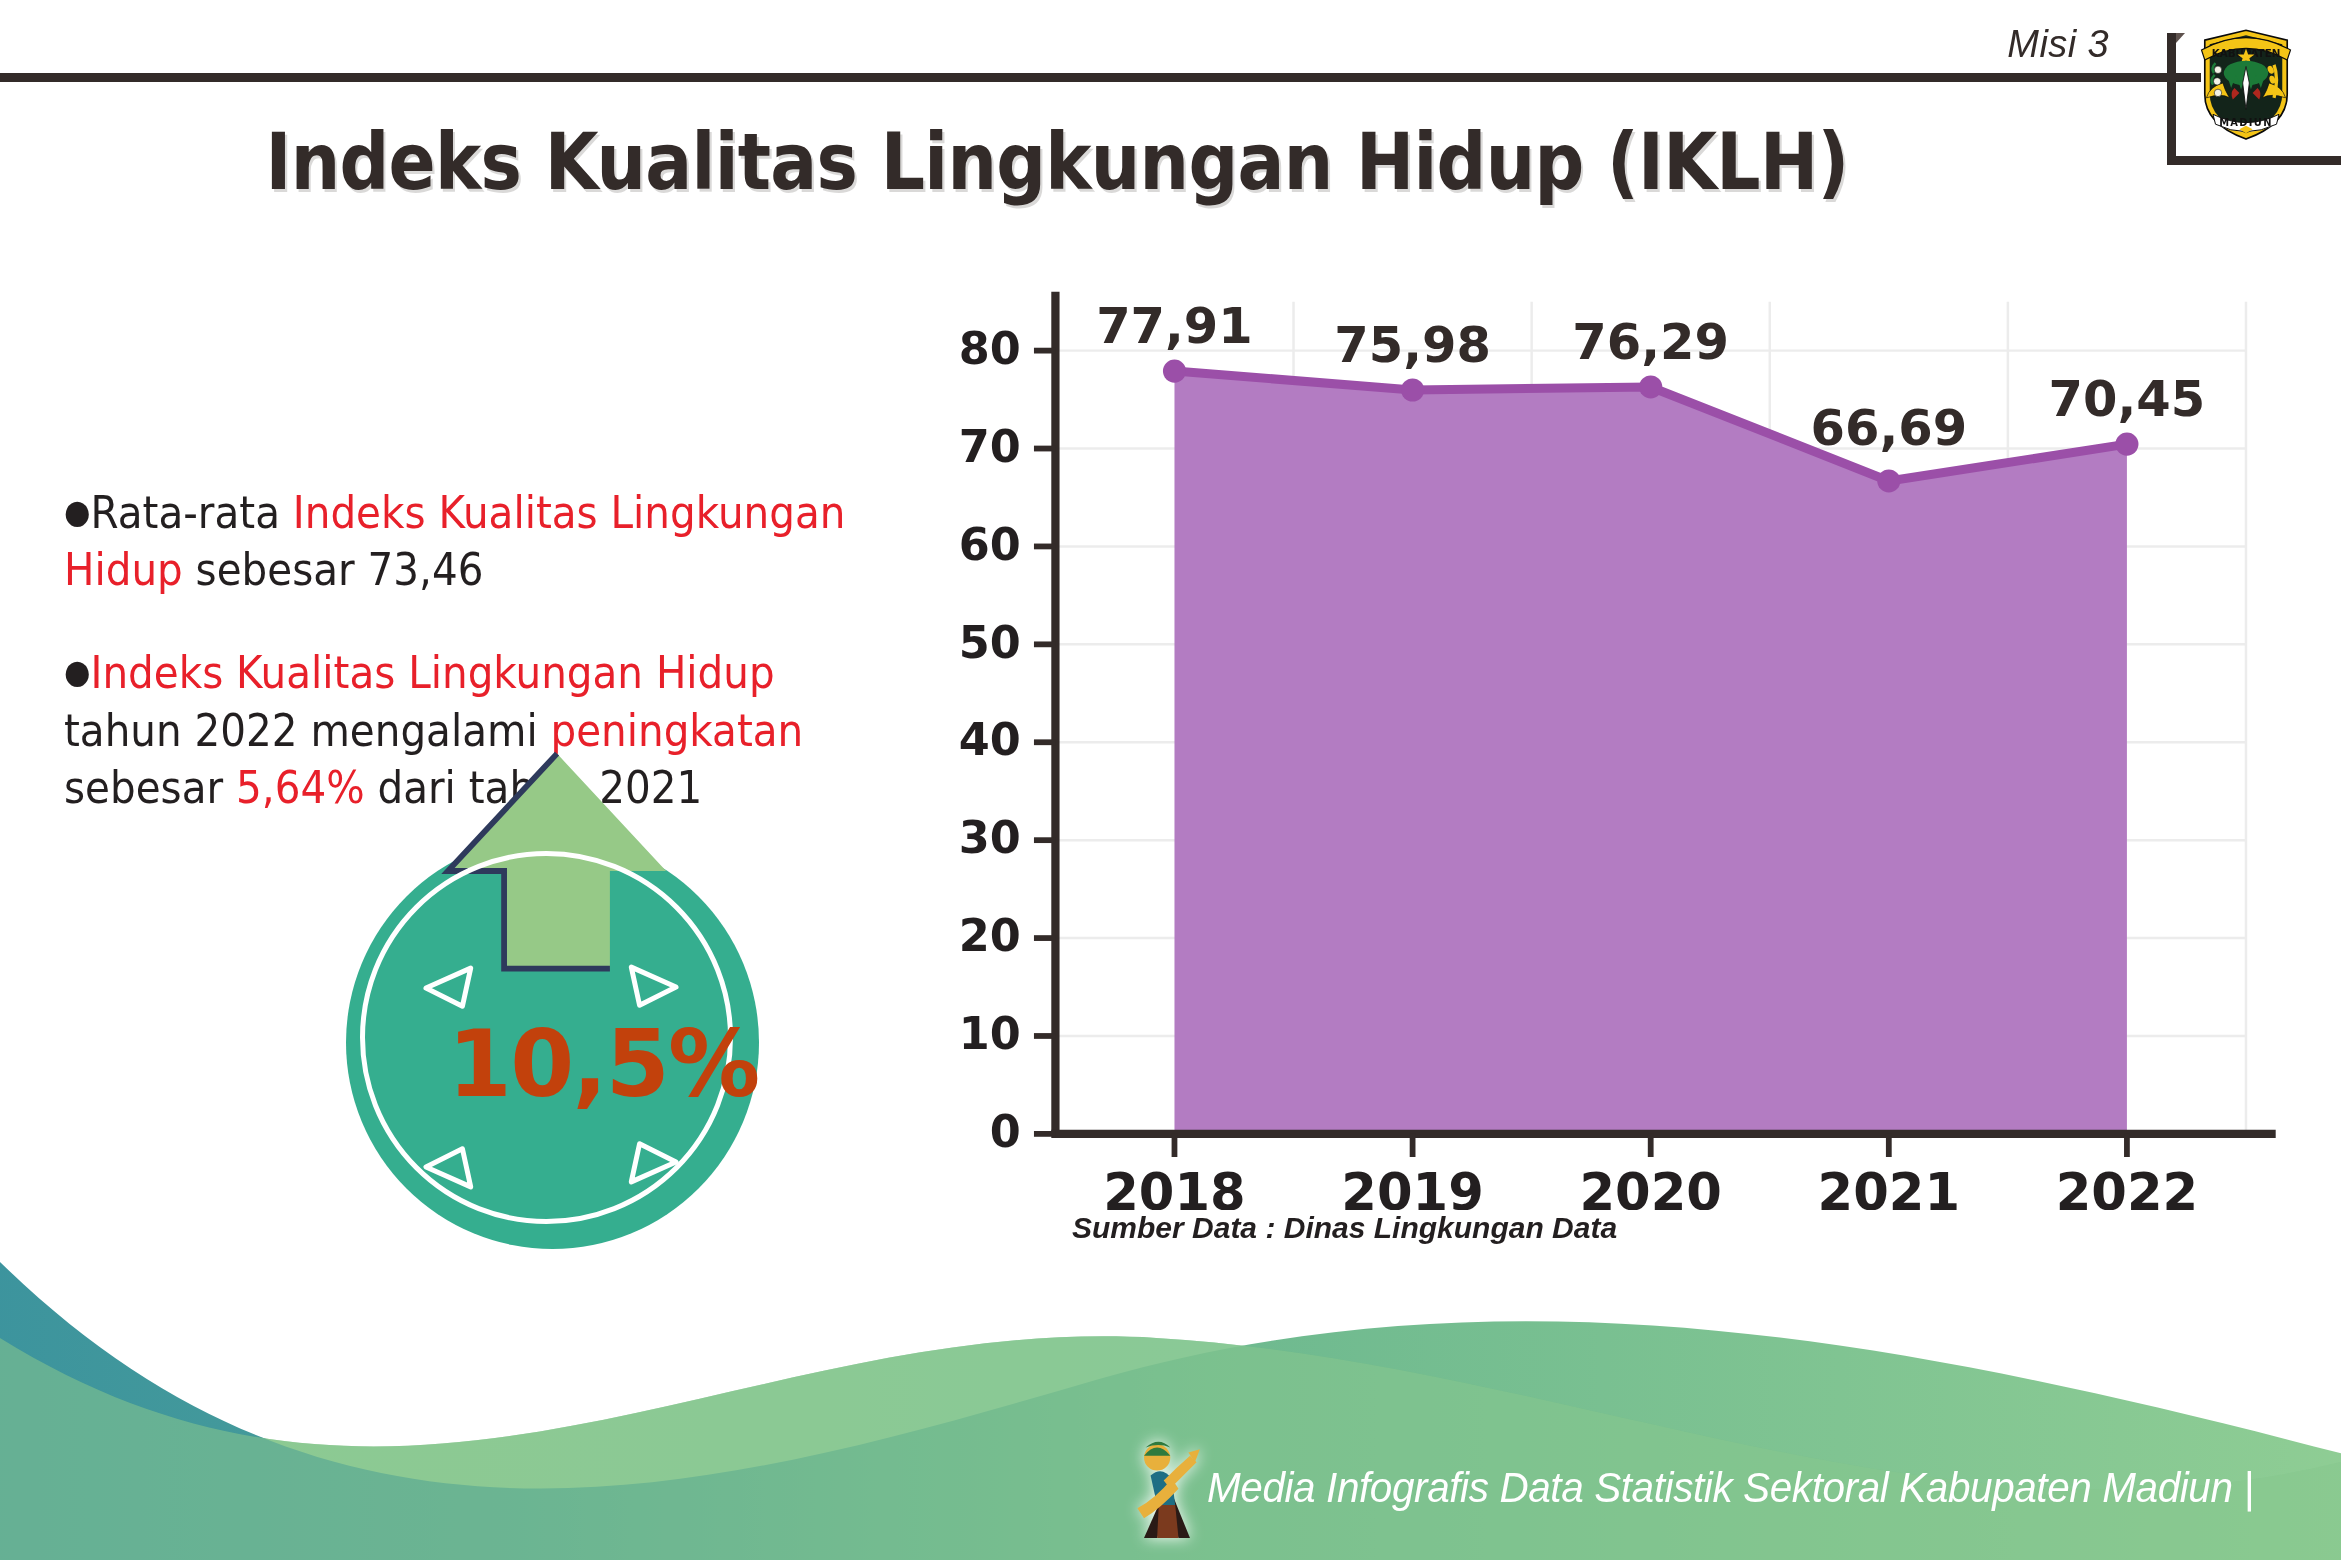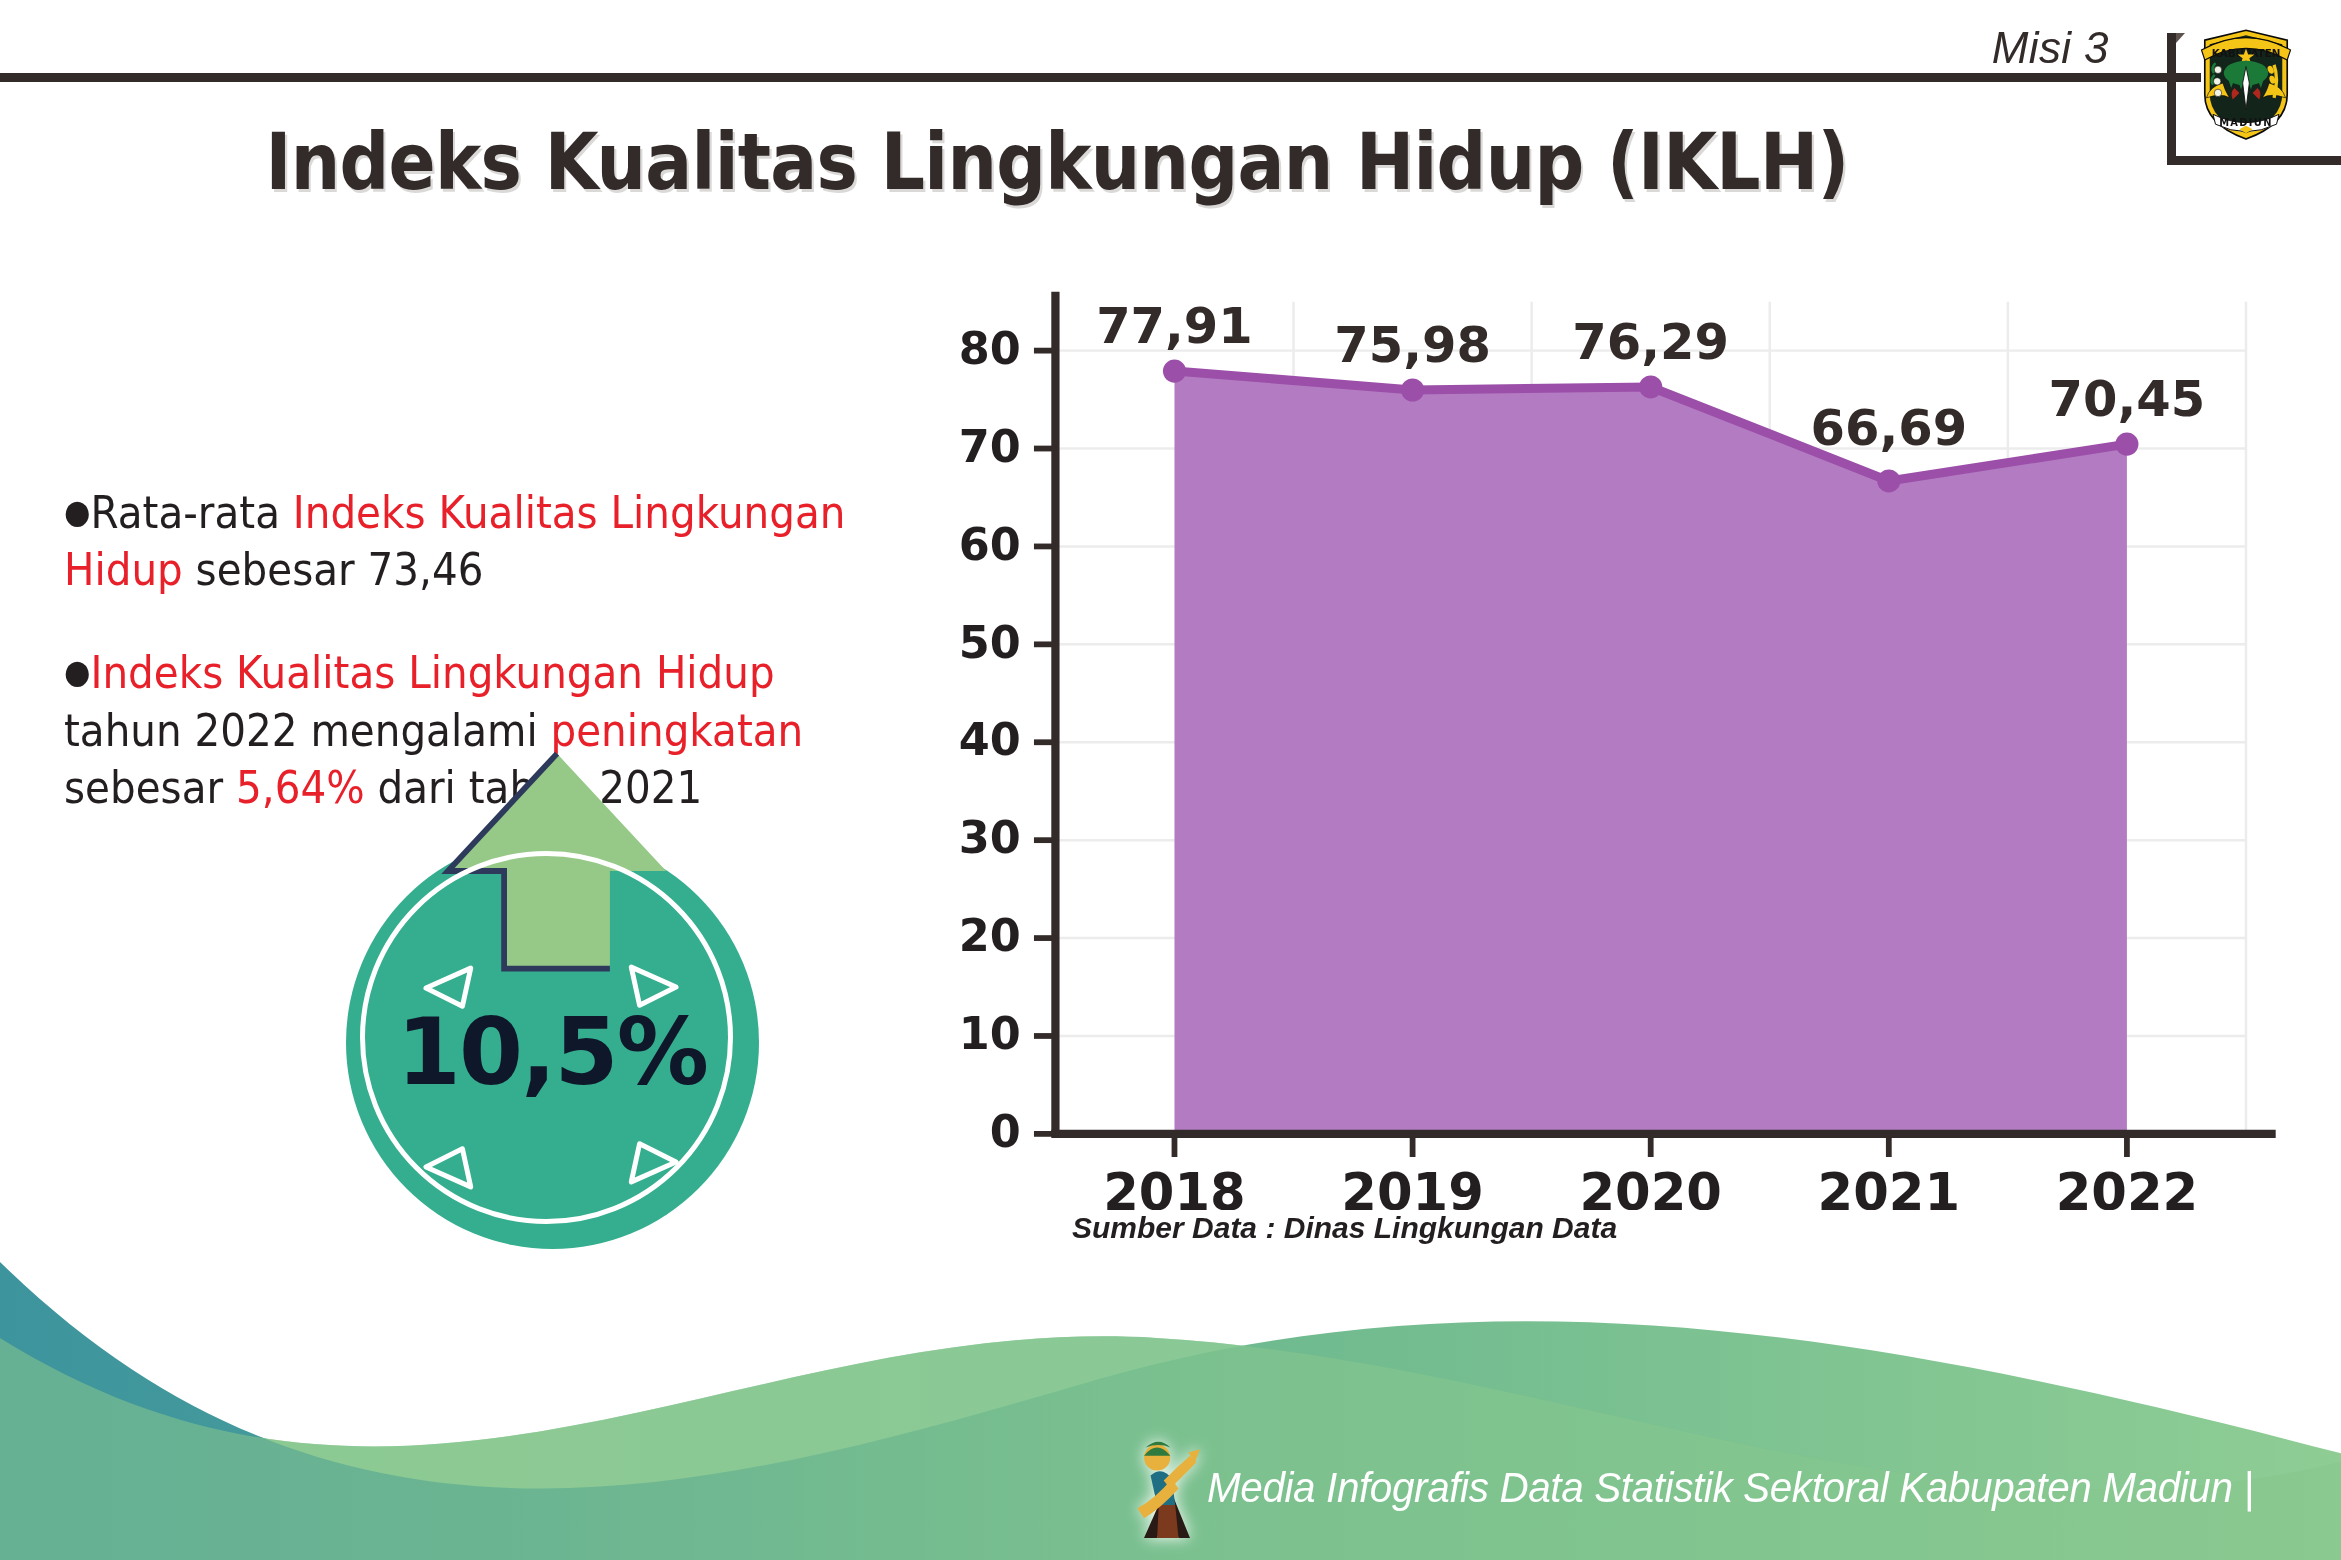--- a/index.html
+++ b/index.html
@@ -22,21 +22,21 @@
     left: 0;
     top: 73px;
     width: 2201px;
     height: 9px;
     background: #332B29;
   }
   #misi-label {
     position: absolute;
     right: 233px;
     top: 23px;
-    font-size: 44px;
+    font-size: 38px;
     font-style: italic;
     color: #332B29;
     font-family: "Liberation Sans", sans-serif;
     letter-spacing: 0.4px;
     white-space: nowrap;
   }
   
   #logo-bracket {
     position: absolute;
     left: 2167px;
@@ -153,24 +153,24 @@
     width: 373px;
     height: 373px;
     border-radius: 50%;
     border: 5px solid #ffffff;
     box-sizing: border-box;
     z-index: 3;
   }
   #badge-pct {
     position: absolute;
     left: 16.5px;
-    top: 252px;
+    top: 264px;
     width: 413px;
-    text-align: center;
-    color: #0f172a;
+    text-align: right;
+    color: #c2410c;
     font-family: "DejaVu Sans", sans-serif;
     font-weight: bold;
     font-size: 92px;
     letter-spacing: -1.7px;
     z-index: 4;
   }
   .tri {
     position: absolute;
     z-index: 4;
   }

